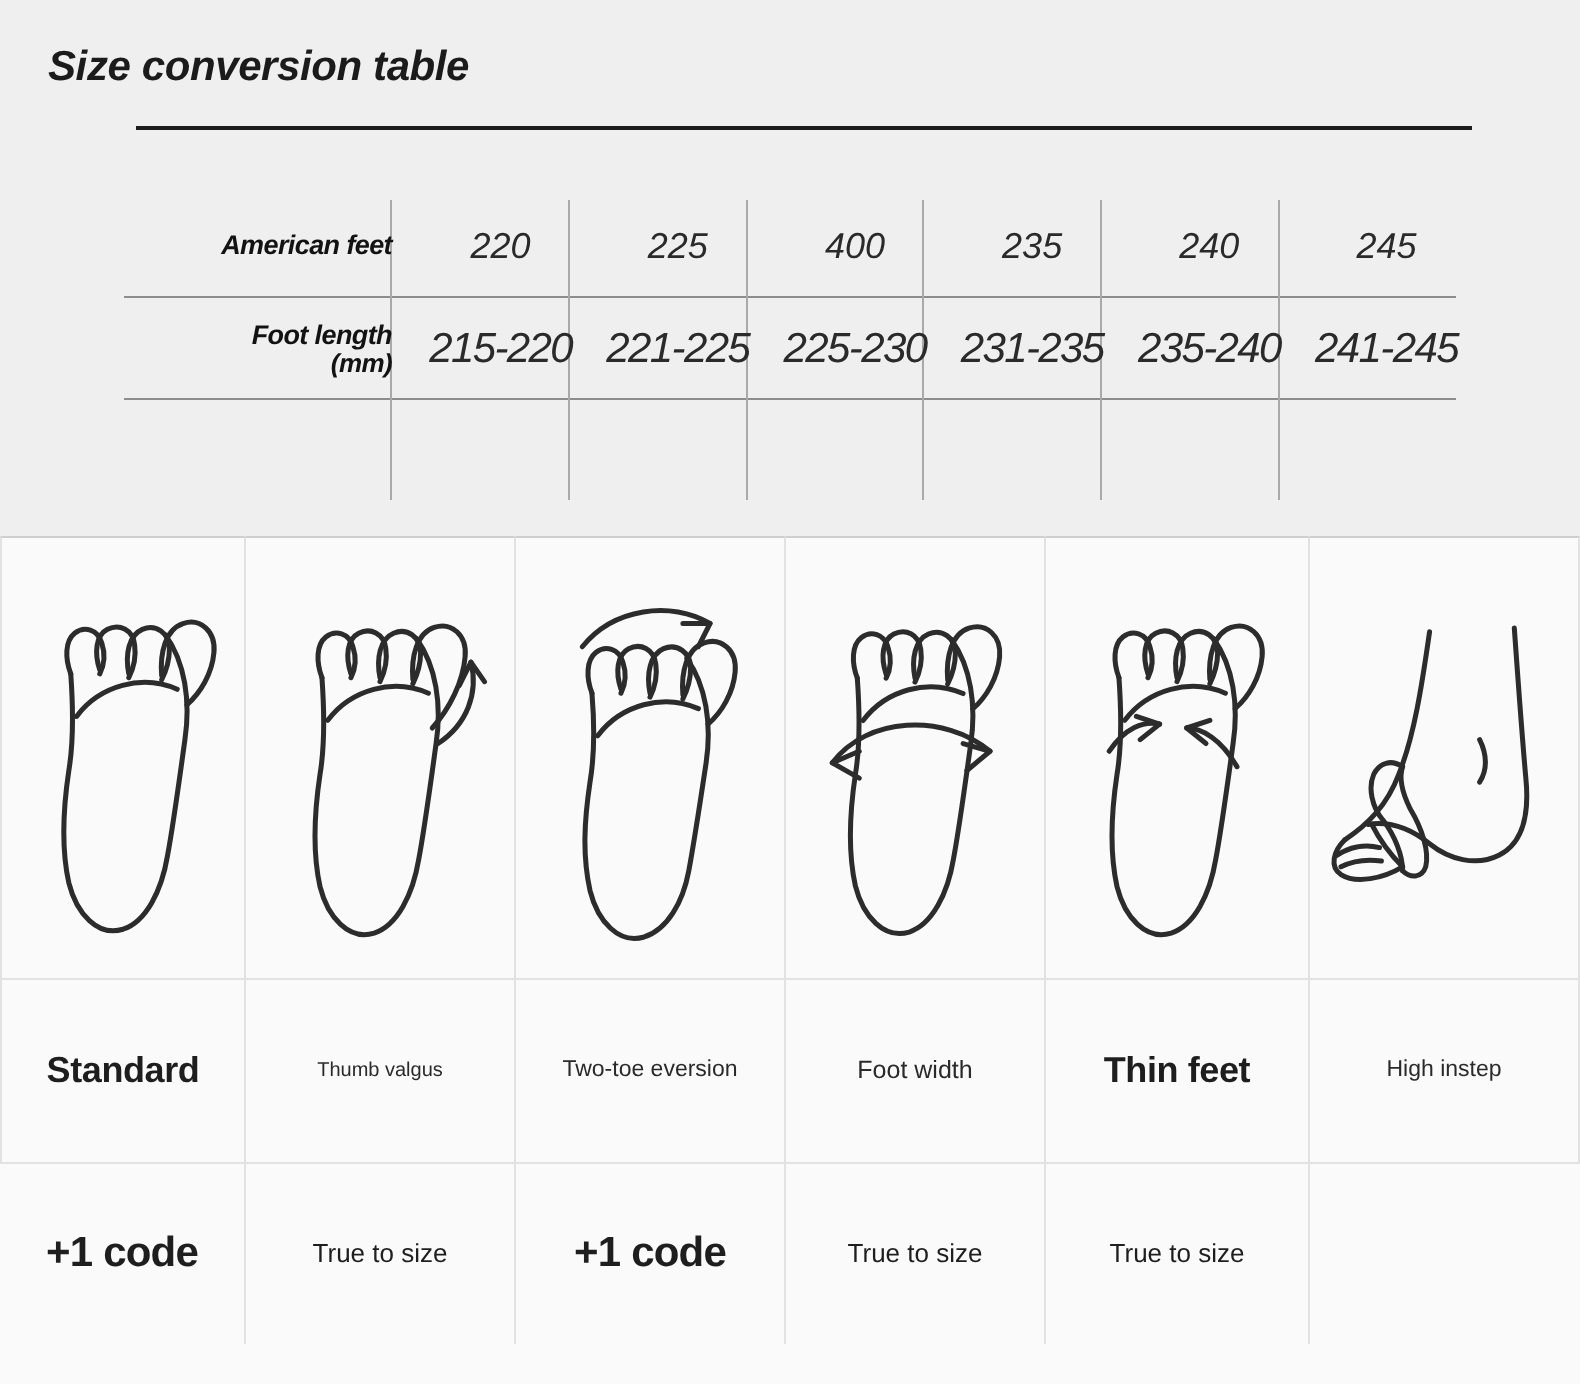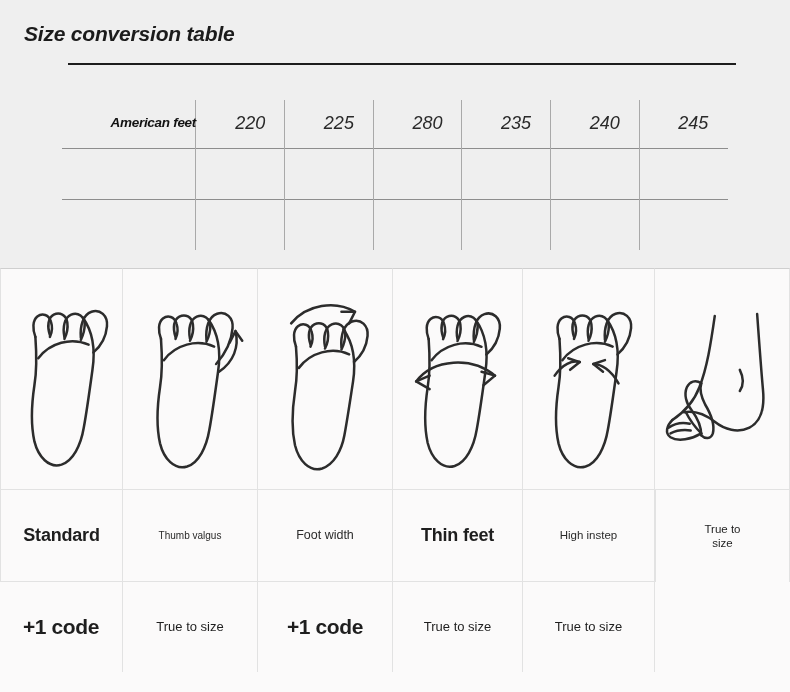--- a/index.html
+++ b/index.html
@@ -224,24 +224,36 @@
     <div class="vsep" style="left:639px;"></div>
 
     <table class="conv-table">
       <tbody>
         <tr class="row-american">
           <td class="rowlabel">
             <span>American feet</span>
           </td>
           <td class="val v-american">220</td>
           <td class="val v-american">225</td>
-          <td class="val v-american">280</td>
+          <td class="val v-american">400</td>
           <td class="val v-american">235</td>
           <td class="val v-american">240</td>
           <td class="val v-american">245</td>
+        </tr>
+        <tr class="row-footlen">
+          <td class="rowlabel">
+            <span>Foot length</span>
+            <span class="sub">(mm)</span>
+          </td>
+          <td class="val v-footlen">215-220</td>
+          <td class="val v-footlen">221-225</td>
+          <td class="val v-footlen">225-230</td>
+          <td class="val v-footlen">231-235</td>
+          <td class="val v-footlen">235-240</td>
+          <td class="val v-footlen">241-245</td>
         </tr>
       </tbody>
     </table>
   </div>
 
   <div class="foot-section">
     <div class="foot-grid">
 
       <div class="cell first top-edge img-cell">
         <span style="width:100%;height:100%;">
@@ -343,30 +355,25 @@
                      C46 126 44 118 46 112"></path>
             <path d="M12 158 C18 154 26 152 34 154"></path>
             <path d="M14 164 C20 161 28 160 35 161"></path>
             <path d="M86 98 C90 106 90 114 86 120"></path>
           </svg>
         </span>
       </div>
 
       <div class="cell first label-cell lbl-standard">Standard</div>
       <div class="cell label-cell lbl-thumb">Thumb valgus</div>
+      <div class="cell label-cell lbl-twotoe">Two-toe eversion</div>
       <div class="cell label-cell lbl-width">Foot width</div>
       <div class="cell label-cell lbl-thin">Thin feet</div>
       <div class="cell label-cell lbl-instep">High instep</div>
 
-      <div class="cell first no-bottom rec-cell rec-small">
-        <div>
-          <span>True to</span><br>
-          <span>size</span>
-        </div>
-      </div>
       <div class="cell no-bottom rec-cell rec-big">+1 code</div>
       <div class="cell no-bottom rec-cell rec-mid">True to size</div>
       <div class="cell no-bottom rec-cell rec-big">+1 code</div>
       <div class="cell no-bottom rec-cell rec-mid">True to size</div>
       <div class="cell no-bottom rec-cell rec-mid">True to size</div>
 
     </div>
     <div class="foot-footer"></div>
   </div>
 

